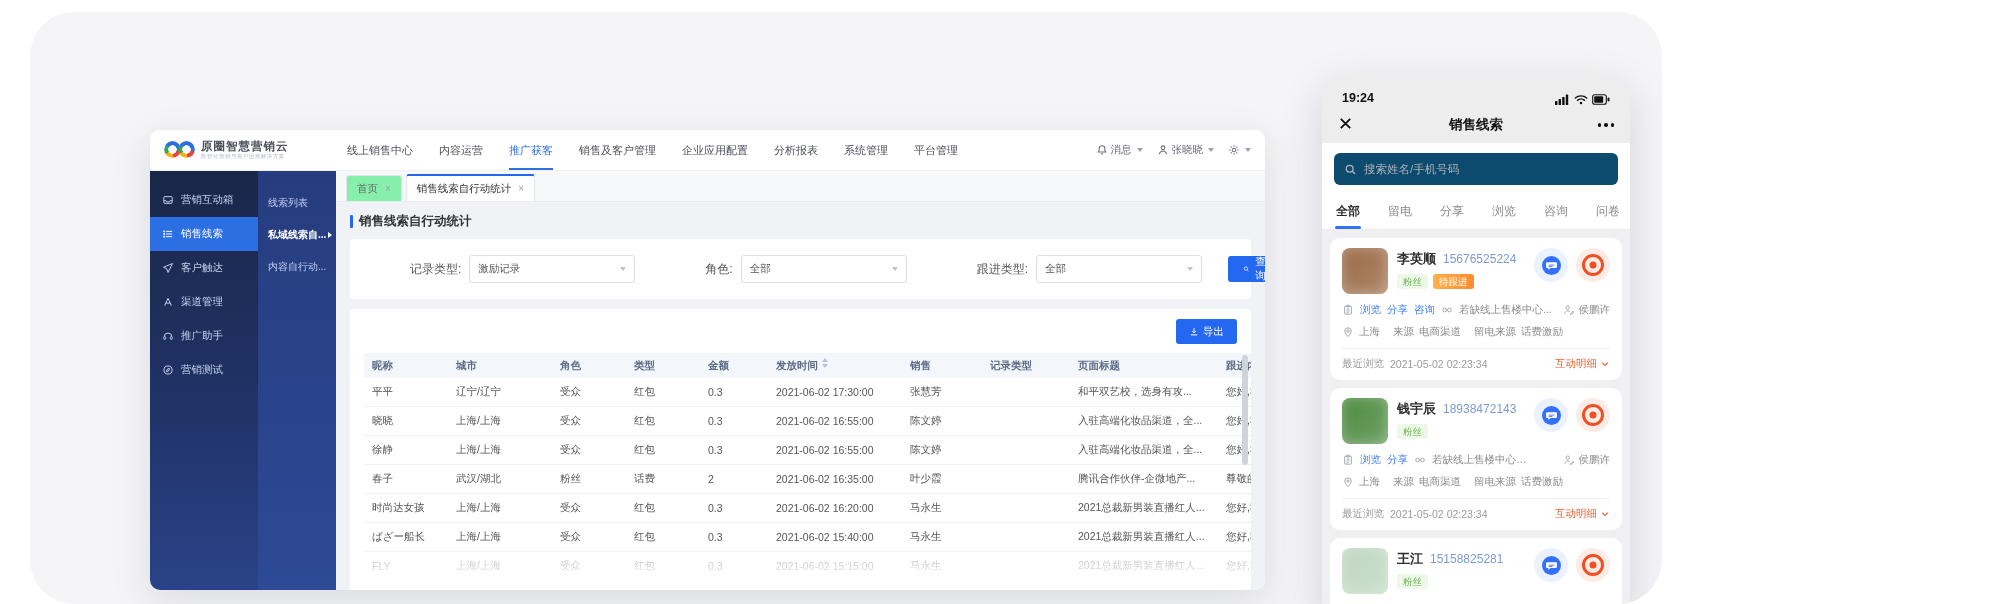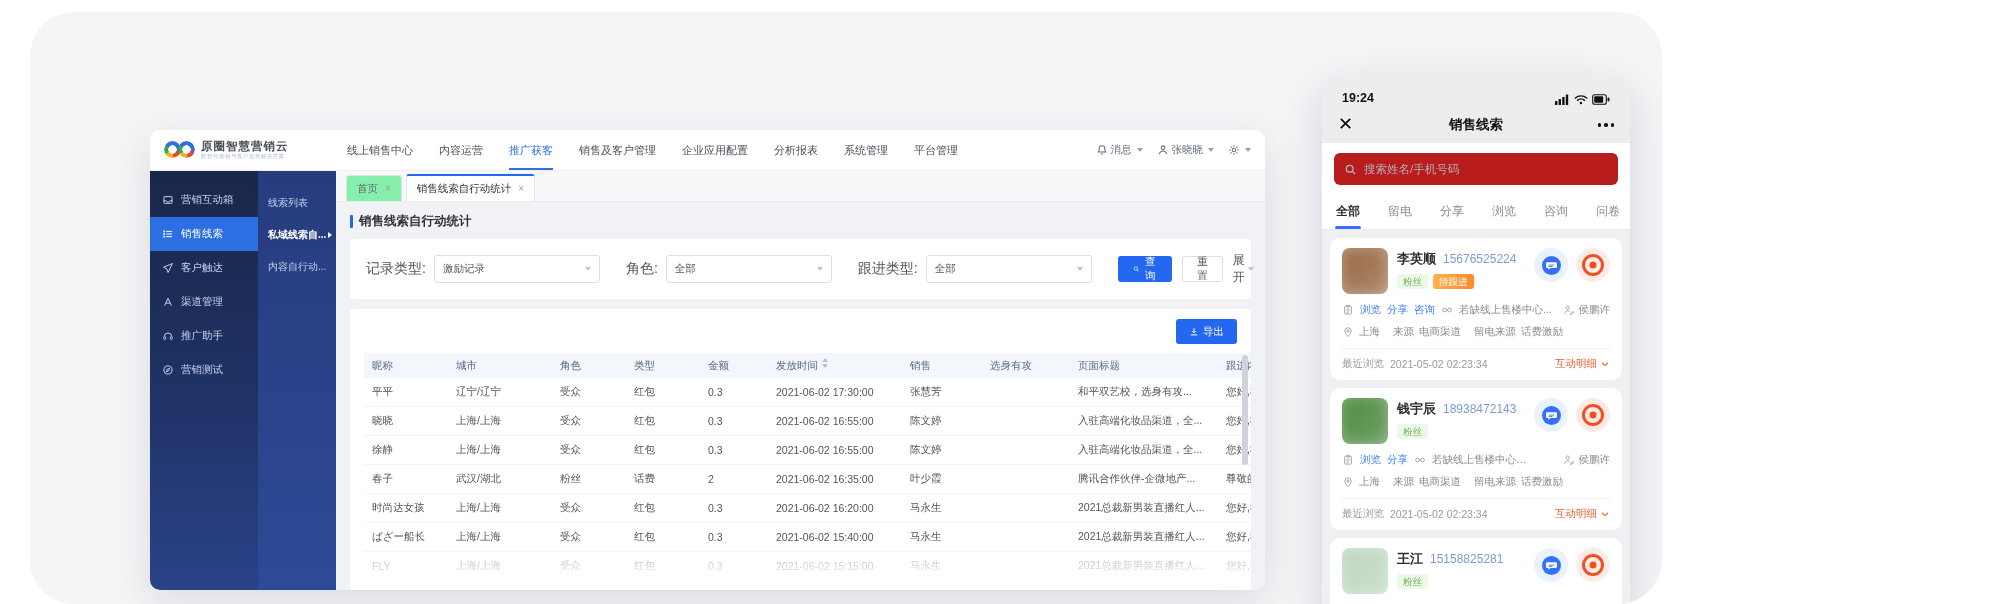--- a/index.html
+++ b/index.html
@@ -64,40 +64,40 @@
   .tab-close{color:#9aa0ad;font-size:10px;line-height:1;}
   .tab-close::before{content:"×";}
 
   .d-content{flex:1;padding:9px 14px 0;position:relative;overflow:hidden;
              display:flex;flex-direction:column;}
   .pagehead{display:flex;align-items:center;gap:6px;font-size:12.5px;font-weight:bold;color:#333;margin:2px 0 9px;}
   .bluebar{width:3px;height:13px;background:#2468f2;border-radius:1px;}
 
   .filtercard{background:#fff;border-radius:4px;padding:13px 16px;display:flex;align-items:center;}
   .fgroup{display:flex;align-items:center;margin-right:26px;}
-  .flabel{font-size:14px;color:#555;margin-right:8px;white-space:nowrap;}
+  .flabel{font-size:12px;color:#555;margin-right:8px;white-space:nowrap;margin-left:44px;}
   .fselect{width:148px;height:26px;border:1px solid #dcdfe6;border-radius:3px;background:#fff;
            display:flex;align-items:center;padding:0 8px;font-size:10.5px;color:#555;cursor:pointer;}
   .fselect .fv{flex:1;}
   .scaret{width:0;height:0;border-left:3.5px solid transparent;border-right:3.5px solid transparent;
           border-top:4px solid #c0c4cc;}
   .fbtns{margin-left:auto;display:flex;align-items:center;gap:10px;}
   .btn{height:26px;border-radius:3px;font-size:10.5px;display:inline-flex;align-items:center;
        justify-content:center;gap:4px;cursor:pointer;padding:0 14px;border:1px solid transparent;}
   .btn-primary{background:#2468f2;color:#fff;}
   .btn-primary svg{width:10px;height:10px;stroke:#fff;fill:none;stroke-width:1.6;}
   .btn-plain{background:#fff;color:#555;border-color:#dcdfe6;}
   .expand{font-size:12px;color:#555;display:flex;align-items:center;gap:3px;cursor:pointer;}
 
   .tablecard{background:#fff;border-radius:4px;margin-top:10px;padding:10px 14px 0;flex:1;position:relative;overflow:hidden;}
   .exportrow{display:flex;justify-content:flex-end;}
   .btn-export{background:#2468f2;color:#fff;height:25px;padding:0 12px;justify-content:space-between;}
   .btn-export svg{width:10px;height:10px;stroke:#fff;fill:none;stroke-width:1.6;}
   table.grid{width:100%;border-collapse:collapse;font-size:10.5px;margin-top:9px;table-layout:fixed;}
-  table.grid th{background:#f3f7fc;color:#5c6b85;font-weight:normal;height:25px;text-align:left;
+  table.grid th{background:#f3f7fc;color:#5c6b85;font-weight:bold;height:25px;text-align:left;
                 padding:0 8px;white-space:nowrap;overflow:hidden;}
   table.grid td{height:28px;padding:0 8px;color:#555;border-bottom:1px solid #f0f2f5;
                 white-space:nowrap;overflow:hidden;text-overflow:ellipsis;}
   .c1{width:68px;}.c2{width:88px;}.c3{width:58px;}.c4{width:58px;}.c5{width:52px;}
   .c6{width:118px;}.c7{width:64px;}.c8{width:72px;}.c9{width:132px;}.c10{width:162px;}
   tr.dim1{opacity:.55;} tr.dim2{opacity:.28;}
   .sorticon{display:inline-block;margin-left:4px;vertical-align:1px;}
   .sorticon i{display:block;width:0;height:0;border-left:3px solid transparent;border-right:3px solid transparent;}
   .sorticon .up{border-bottom:4px solid #b8c2d4;margin-bottom:1.5px;}
   .sorticon .dn{border-top:4px solid #b8c2d4;}
@@ -113,21 +113,21 @@
             padding:0 20px 2px;}
   .p-time{font-size:12.5px;font-weight:bold;color:#111;}
   .p-sticons{display:flex;align-items:center;gap:4px;}
   .p-sticons svg{display:block;}
   .p-nav{height:36px;flex:0 0 36px;display:flex;align-items:center;padding:0 16px;position:relative;}
   .p-close svg{width:15px;height:15px;stroke:#111;stroke-width:2;cursor:pointer;}
   .p-title{position:absolute;left:0;right:0;text-align:center;font-size:13.5px;font-weight:bold;color:#111;}
   .p-more{margin-left:auto;display:flex;gap:3px;cursor:pointer;}
   .p-more i{width:3.5px;height:3.5px;border-radius:50%;background:#111;display:block;}
   .p-searchwrap{background:#fff;padding:10px 12px 8px;}
-  .p-search{height:32px;border-radius:6px;background:#b91c1c;display:flex;align-items:center;gap:7px;
+  .p-search{height:32px;border-radius:6px;background:#0c4a6e;display:flex;align-items:center;gap:7px;
             padding:0 10px;color:#b2b2b8;font-size:11.5px;cursor:text;}
   .p-search svg{width:13px;height:13px;stroke:#b2b2b8;fill:none;stroke-width:1.6;}
   .p-tabs{background:#fff;display:flex;border-bottom:1px solid #ececee;}
   .ptab{flex:0 0 52px;text-align:center;padding:10px 0 9px;font-size:12px;color:#8b8b90;
         position:relative;cursor:pointer;white-space:nowrap;}
   .ptab.active{color:#2c2c2e;font-weight:bold;}
   .ptab.active::after{content:"";position:absolute;left:50%;transform:translateX(-50%);bottom:0;
         width:26px;height:3px;border-radius:2px;background:#3370ff;}
   .p-cards{flex:1;background:#f0f0f2;padding:8px;display:flex;flex-direction:column;gap:8px;overflow:hidden;}
   .m-card{background:#fff;border-radius:10px;padding:10px 12px 9px;flex:0 0 auto;}
@@ -354,21 +354,21 @@
               <table class="grid">
                 <thead>
                     <tr id="thead-row">
                       <th class="c1"><span>昵称</span></th>
                       <th class="c2"><span>城市</span></th>
                       <th class="c3"><span>角色</span></th>
                       <th class="c4"><span>类型</span></th>
                       <th class="c5"><span>金额</span></th>
                       <th class="c6"><span>发放时间</span><span class="sorticon"><i class="up"></i><i class="dn"></i></span></th>
                       <th class="c7"><span>销售</span></th>
-                      <th class="c8"><span>选身有攻</span></th>
+                      <th class="c8"><span>记录类型</span></th>
                       <th class="c9"><span>页面标题</span></th>
                       <th class="c10"><span>跟进内容</span></th>
                     </tr>
                   </thead>
                 <tbody id="tbody">
                     <tr>
                       <td class="c1">平平</td>
                       <td class="c2">辽宁/辽宁</td>
                       <td class="c3">受众</td>
                       <td class="c4">红包</td>

